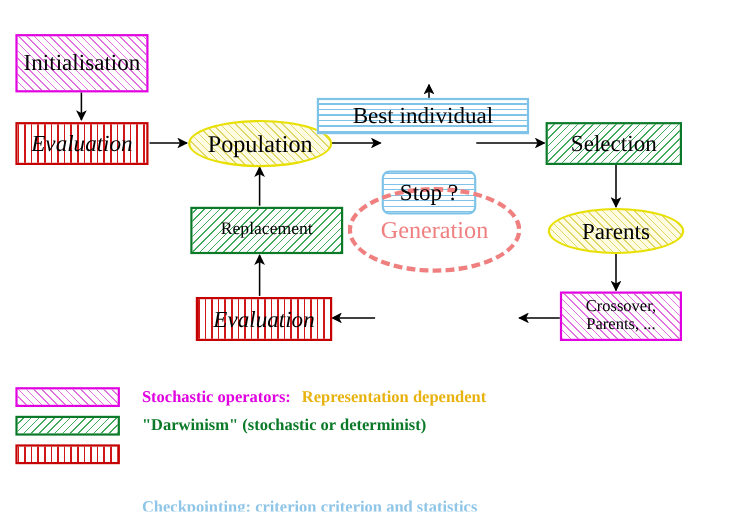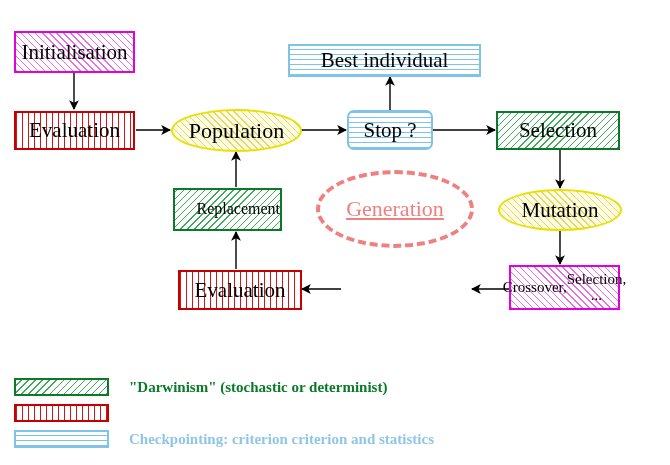--- a/index.html
+++ b/index.html
@@ -23,26 +23,28 @@
     background-color:#ffffff;
     background-image:repeating-linear-gradient(-45deg,
        #3faa59 0px,#3faa59 1px,rgba(255,255,255,0) 1px,rgba(255,255,255,0) 5px);
     border:2px solid #0a7a28;
   }
   .fill-red{
     background-color:#ffffff;
     background-image:repeating-linear-gradient(90deg,
        #d01616 0px,#d01616 1.4px,rgba(255,255,255,0) 1.4px,rgba(255,255,255,0) 6px);
     border:2px solid #c40000;
+    font-style:italic;
   }
   .fill-blue{
     background-color:#ffffff;
     background-image:repeating-linear-gradient(0deg,
        #7fc3e8 0px,#7fc3e8 1px,rgba(255,255,255,0) 1px,rgba(255,255,255,0) 5px);
     border:2px solid #7fc3e8;
+    margin-top:45px;
   }
   .fill-yellow{
     background-color:#fdfbe2;
     background-image:repeating-linear-gradient(45deg,
        #e3d766 0px,#e3d766 1px,rgba(255,255,255,0) 1px,rgba(255,255,255,0) 5px);
     border:2px solid #e8e000;
   }
   .ellipse{border-radius:50%;}
   .rounded{border-radius:7px;}
 
@@ -95,21 +97,21 @@
       <line x1="509" y1="289" x2="472" y2="289"></line>
 
       <line x1="341" y1="289" x2="302" y2="289"></line>
 
       <line x1="236" y1="269" x2="236" y2="232"></line>
 
       <line x1="236" y1="187" x2="236" y2="152"></line>
     </g>
   </svg>
 
-  <div class="node fill-magenta" style="left:14px;top:31px;width:121px;height:42px;font-size:21px;">
+  <div class="node fill-magenta" style="left:14px;top:31px;width:121px;height:53px;font-size:21px;">
     <span class="lbl">Initialisation</span>
   </div>
 
   <div class="node fill-red" style="left:14px;top:111px;width:121px;height:39px;font-size:21px;">
     <span class="lbl">Evaluation</span>
   </div>
 
   <div class="node fill-yellow ellipse" style="left:171px;top:109px;width:131px;height:43px;font-size:22px;">
     <span class="lbl">Population</span>
   </div>
@@ -120,41 +122,46 @@
 
   <div class="node fill-blue" style="left:288px;top:44px;width:193px;height:33px;font-size:21px;">
     <span class="lbl">Best individual</span>
   </div>
 
   <div class="node fill-green" style="left:496px;top:111px;width:124px;height:39px;font-size:21px;justify-content:center;">
     <span class="lbl">Selection</span>
   </div>
 
   <div class="node fill-yellow ellipse" style="left:498px;top:189px;width:124px;height:42px;font-size:21px;">
-    <span class="lbl">Mutation</span>
+    <span class="lbl">Parents</span>
   </div>
 
-  <div class="node fill-magenta" style="left:509px;top:265px;width:111px;height:45px;font-size:15px;flex-direction:row;">
+  <div class="node fill-magenta" style="left:509px;top:265px;width:111px;height:45px;font-size:15px;flex-direction:column;">
     <span class="lbl">Crossover,</span>
-    <span class="lbl">Selection, ...</span>
+    <span class="lbl">Parents, ...</span>
   </div>
 
 
   <div class="node fill-red" style="left:178px;top:270px;width:124px;height:40px;font-size:21px;">
     <span class="lbl">Evaluation</span>
   </div>
 
-  <div class="node fill-green" style="left:173px;top:188px;width:109px;height:43px;font-size:16px;justify-content:flex-end;">
+  <div class="node fill-green" style="left:173px;top:188px;width:139px;height:43px;font-size:16px;">
     <span class="lbl">Replacement</span>
   </div>
 
-  <div class="gen-ellipse" style="left:316px;top:170px;width:158px;height:78px;font-size:22px;text-decoration:underline;">
+  <div class="gen-ellipse" style="left:316px;top:170px;width:158px;height:78px;font-size:22px;">
     <span class="lbl">Generation</span>
   </div>
 
+  <div class="legend-row" style="left:14px;top:352px;">
+    <span class="swatch fill-magenta"></span>
+    <span class="legend-text lt-magenta">Stochastic operators:</span>
+    <span class="legend-text lt-gold" style="margin-left:10px;">Representation dependent</span>
+  </div>
 
   <div class="legend-row" style="left:14px;top:378px;">
     <span class="swatch fill-green"></span>
     <span class="legend-text lt-green">"Darwinism" (stochastic or determinist)</span>
   </div>
 
   <div class="legend-row" style="left:14px;top:404px;">
     <span class="swatch fill-red"></span>
   </div>
 

